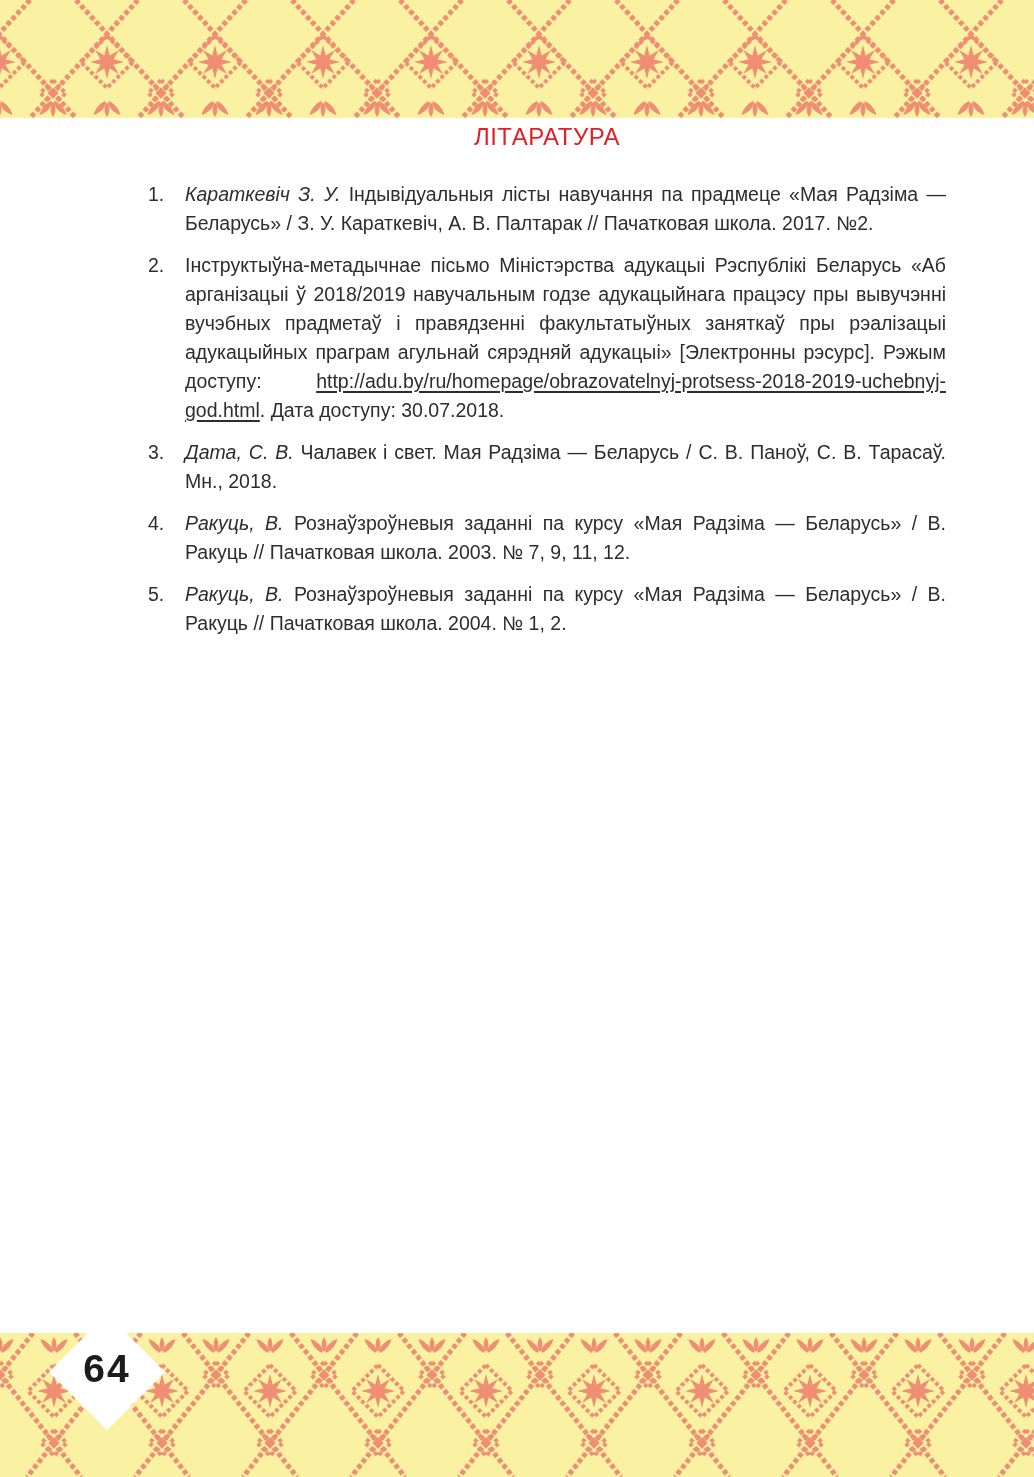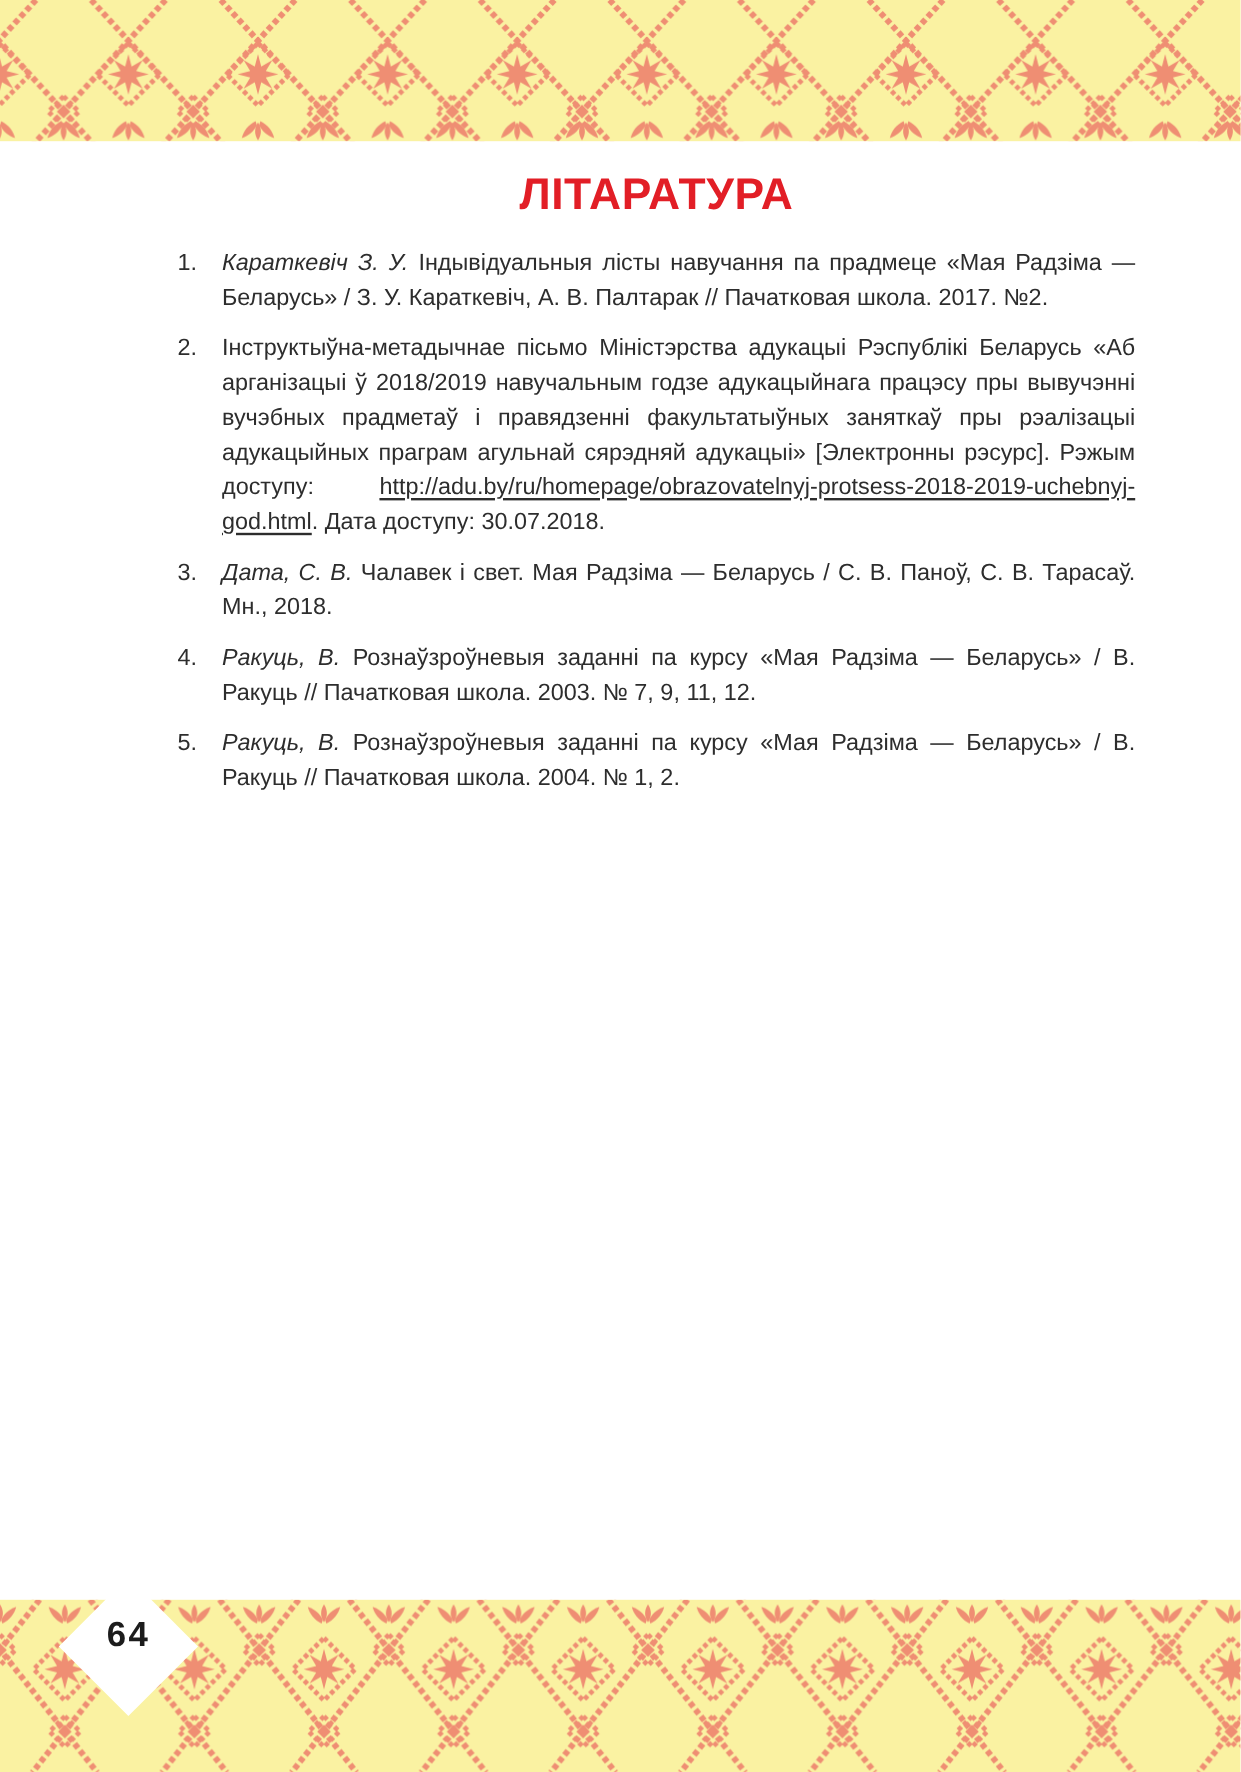--- a/index.html
+++ b/index.html
@@ -24,25 +24,24 @@
   .band svg{display:block;}
   .band-bg{fill:var(--band-background);}
   .stitch{stroke:var(--band-pattern);stroke-width:5;stroke-dasharray:4.6 2.7;fill:none;}
   .stitch-thin{stroke:var(--band-pattern);stroke-width:4;stroke-dasharray:3.8 2.4;fill:none;}
   .motif{fill:var(--band-pattern);stroke:none;}
 
   
   .content{position:relative;width:1034px;height:1215px;background:#ffffff;}
   .title{
     margin:0 88px 0 148px;
-    padding-top:25px;
     text-align:center;
-    font-size:37px;
+    font-size:24px;
     line-height:38px;
-    font-weight:bold;
+    font-weight:normal;
     letter-spacing:.5px;
     color:var(--title-red);
   }
   .refs{
     margin:24px 88px 0 148px;
     padding:0;
     list-style:none;
   }
   .ref{
     position:relative;
@@ -63,21 +62,21 @@
     text-underline-offset:3px;
   }
 
   
   .page-num-diamond{
     position:absolute;left:66px;top:-2px;width:82px;height:82px;
     background:#ffffff;transform:rotate(45deg);z-index:2;
   }
   .page-num{
     position:absolute;left:66px;top:14px;width:82px;z-index:3;
-    text-align:center;font-size:29px;font-weight:bold;
+    text-align:center;font-size:39px;font-weight:bold;
     color:var(--page-number-text);letter-spacing:2px;
   }
 </style>
 </head>
 <body>
 
 <div class="page">
 
   <div class="band band-top">
     <svg width="1034" height="118" viewBox="0 0 1034 118" xmlns="http://www.w3.org/2000/svg">

